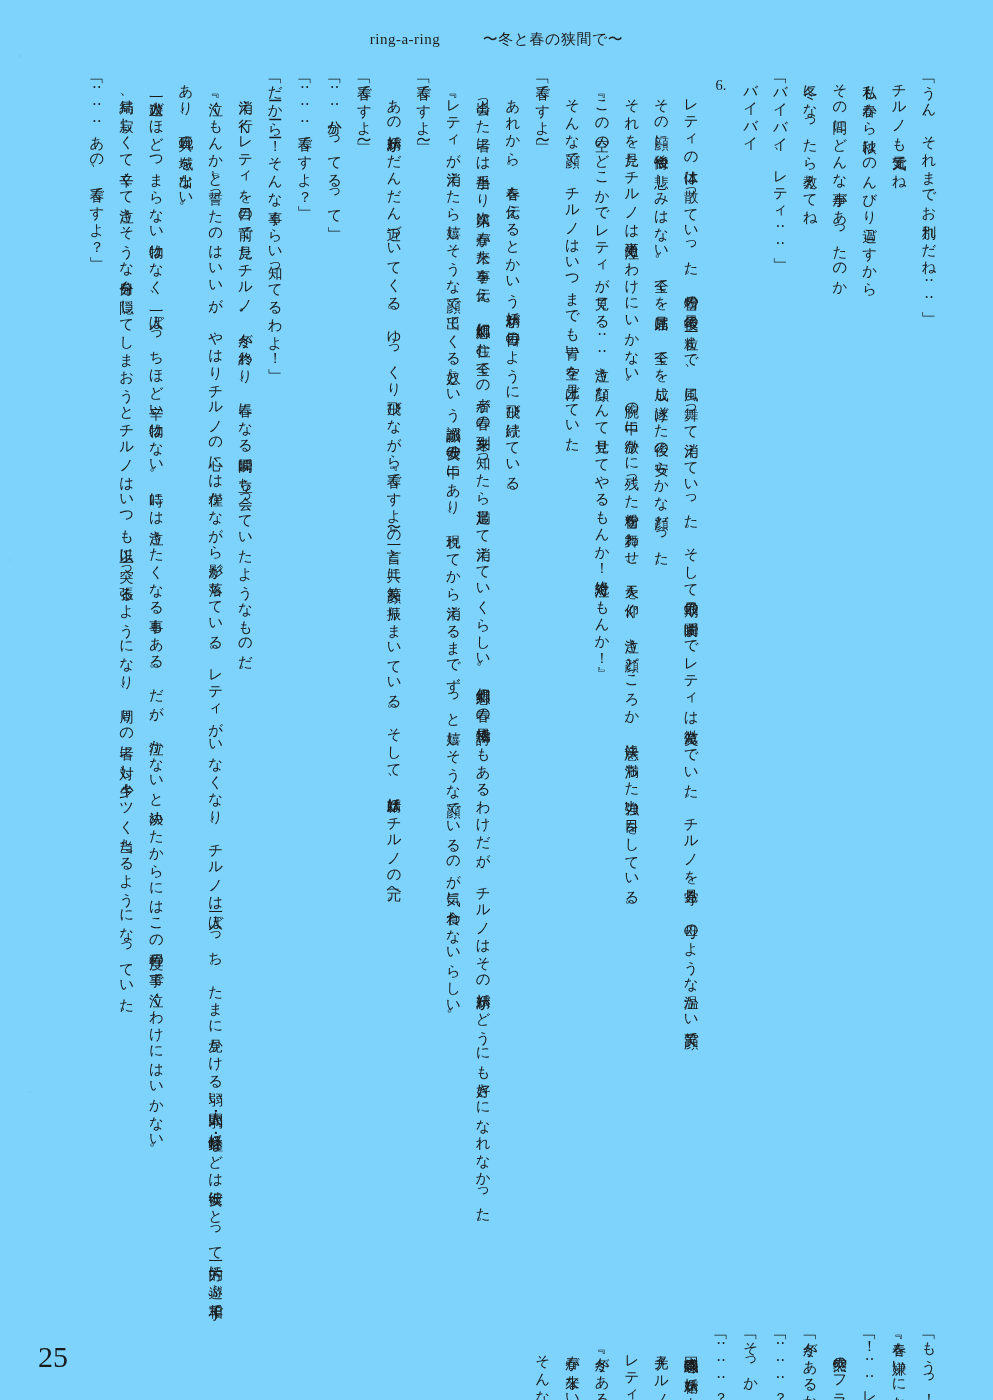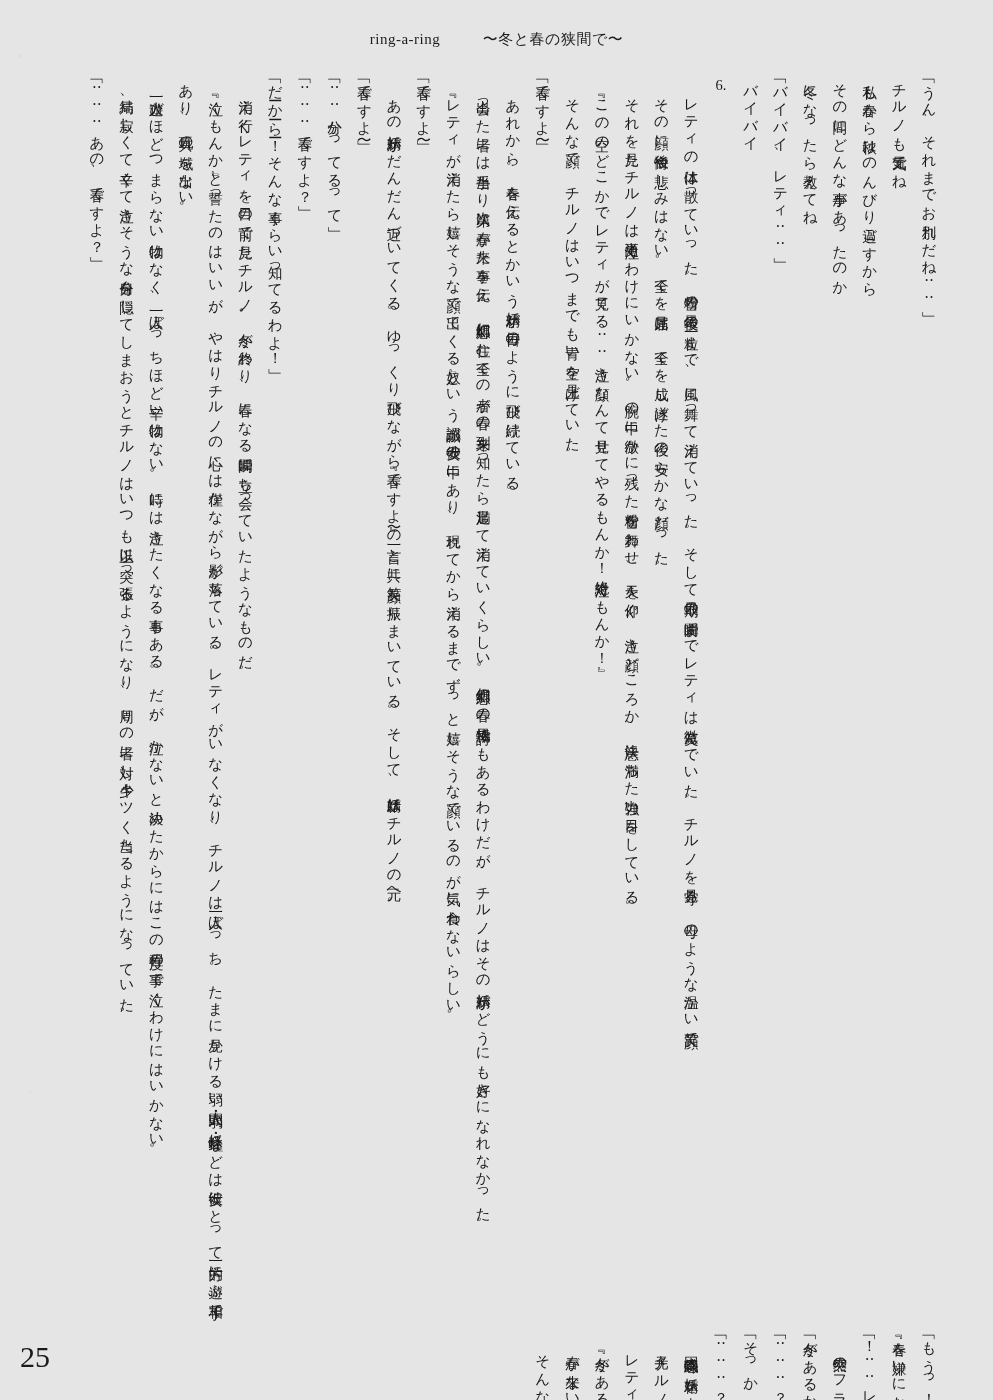--- a/index.html
+++ b/index.html
@@ -8,21 +8,21 @@
     background: #ffffff;
   }
   body {
     font-family: "Liberation Serif", "DejaVu Serif", serif;
     color: #1a1a1a;
   }
   .page {
     position: relative;
     width: 993px;
     height: 1400px;
-    background: #e5e5e5;
+    background: #7dd3fc;
     overflow: hidden;
   }
   
   .page::before {
     content: "";
     position: absolute;
     left: 0; top: 0; right: 0; bottom: 0;
     background:
       radial-gradient(circle at 2% 4%, rgba(0,0,0,0.04) 0 1px, transparent 1.5px),
       radial-gradient(circle at 1% 40%, rgba(0,0,0,0.03) 0 1px, transparent 1.5px),
@@ -39,21 +39,21 @@
     letter-spacing: 0.5px;
     color: #1d1d1d;
     white-space: nowrap;
   }
   .header .sep {
     display: inline-block;
     width: 34px;
   }
   .page-number {
     position: absolute;
-    left: 20px;
+    left: 38px;
     bottom: 26px;
     font-size: 30px;
     font-family: "Liberation Serif", "DejaVu Serif", serif;
     color: #1a1a1a;
   }
   
   .body-area {
     position: absolute;
     top: 74px;
     left: 56px;

